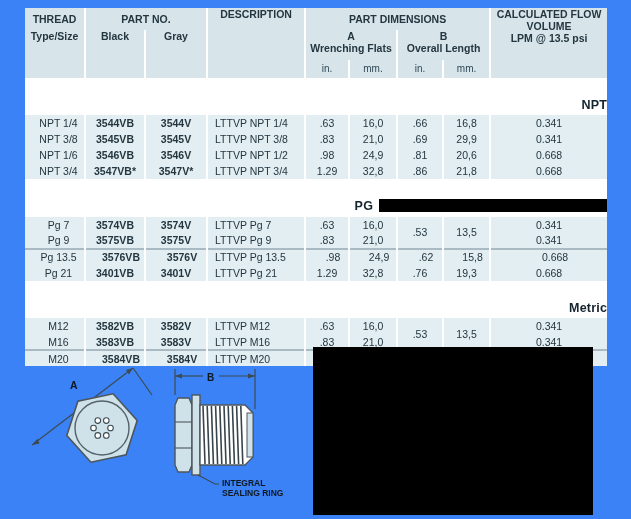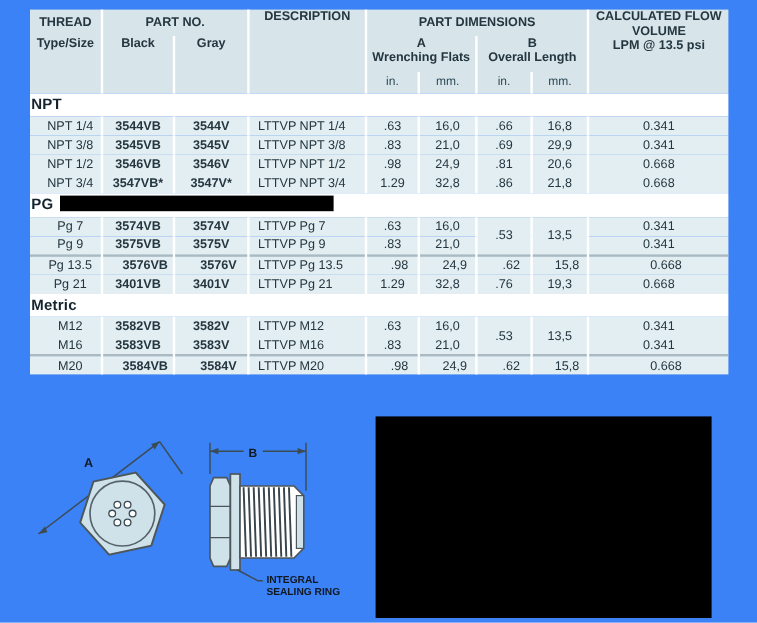--- a/index.html
+++ b/index.html
@@ -14,21 +14,21 @@
   tr.hr1 { height:22px; }
   tr.hr2 { height:30px; }
   tr.hr3 { height:18px; }
   .bl { border-left:2px solid #ffffff; }
   th.vtop { vertical-align:top; padding-top:5px; }
   th.hsub { vertical-align:top; padding-top:14px; }
   th.dim  { vertical-align:top; padding-top:1px; line-height:13px; }
   tr.hr3 th { font-weight:normal; font-size:10px; color:#2e4a57; }
   th.flowh { line-height:13px; }
 
-  tr.section-label-row td { background:#ffffff; padding:2px 0 3px 1px; }
+  tr.section-label-row td { background:#ffffff; padding:20px 0 3px 1px;text-align:right; }
   .sec-label { font-weight:bold; font-size:12.5px; color:#14242e; letter-spacing:.2px; }
   .redaction-bar { display:inline-block; width:228px; height:13px; background:#000000; margin-left:6px; vertical-align:-2px; }
 
   tr.data-row { height:16px; }
   tr.data-row td { background:#e3eef2; text-align:center; }
   tr.group-start td { border-top:2px solid #a9bac2;padding-left:12px; }
   td.c-type { text-align:right; padding-left:8px !important; }
   td.c-desc { text-align:left !important; padding-left:7px !important; }
   td.bold { font-weight:bold; }
 
@@ -113,21 +113,21 @@
           <td class="bl bold">3545VB</td>
           <td class="bl bold">3545V</td>
           <td class="bl c-desc">LTTVP NPT 3/8</td>
           <td class="bl">.83</td>
           <td class="bl">21,0</td>
           <td class="bl">.69</td>
           <td class="bl">29,9</td>
           <td class="bl">0.341</td>
         </tr>
         <tr class="data-row">
-          <td class="c-type">NPT 1/2</td>
+          <td class="c-type">NPT 1/6</td>
           <td class="bl bold">3546VB</td>
           <td class="bl bold">3546V</td>
           <td class="bl c-desc">LTTVP NPT 1/2</td>
           <td class="bl">.98</td>
           <td class="bl">24,9</td>
           <td class="bl">.81</td>
           <td class="bl">20,6</td>
           <td class="bl">0.668</td>
         </tr>
         <tr class="data-row">

